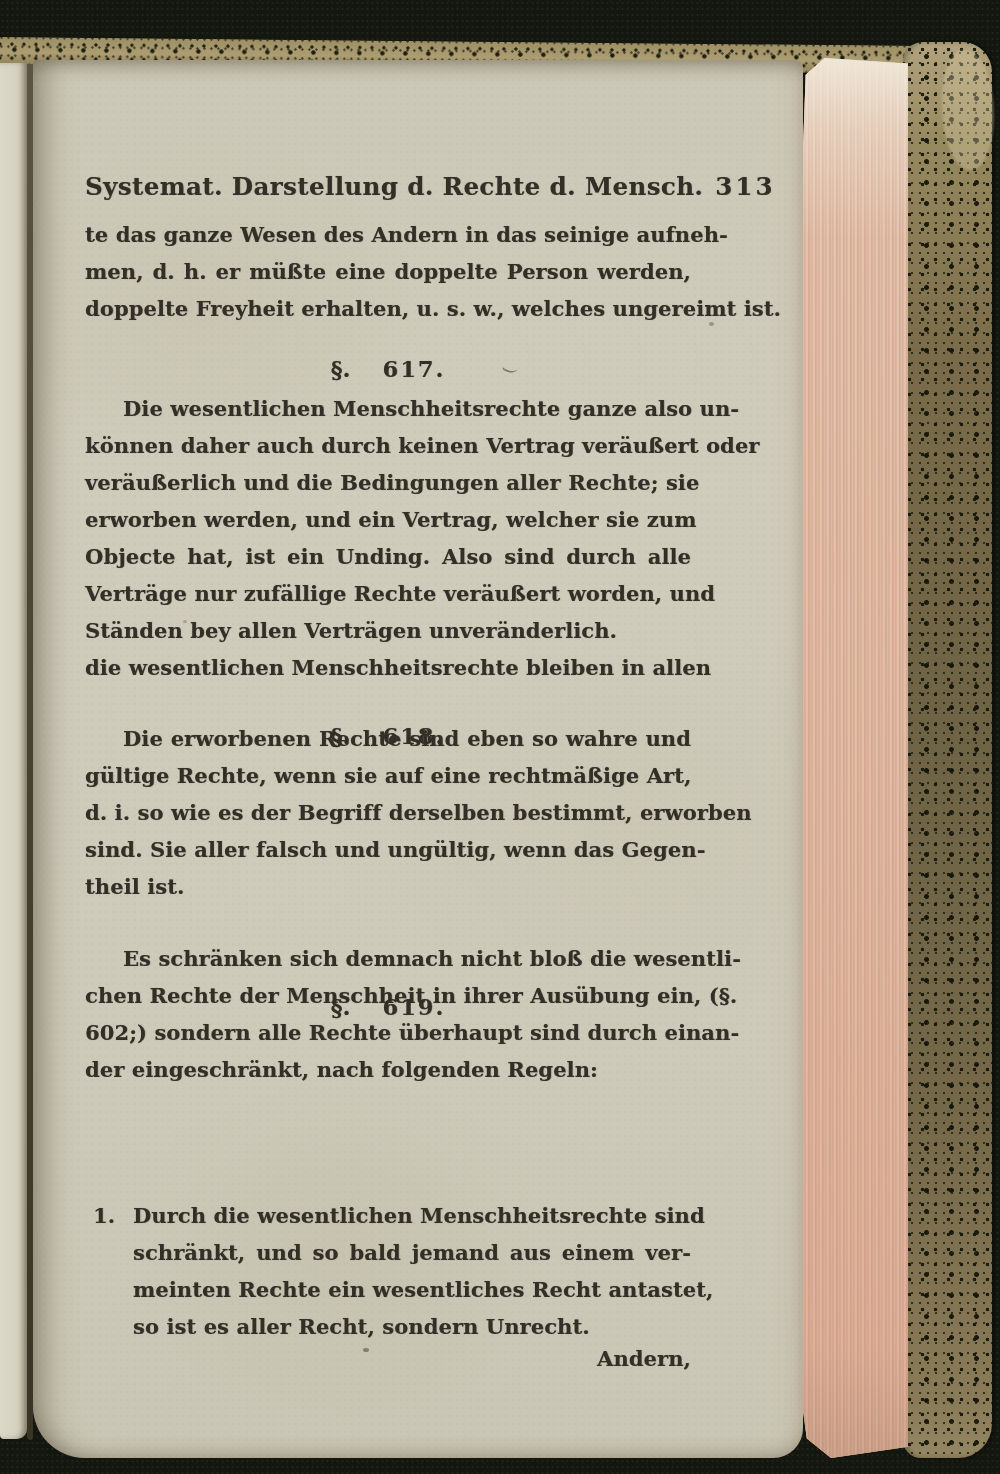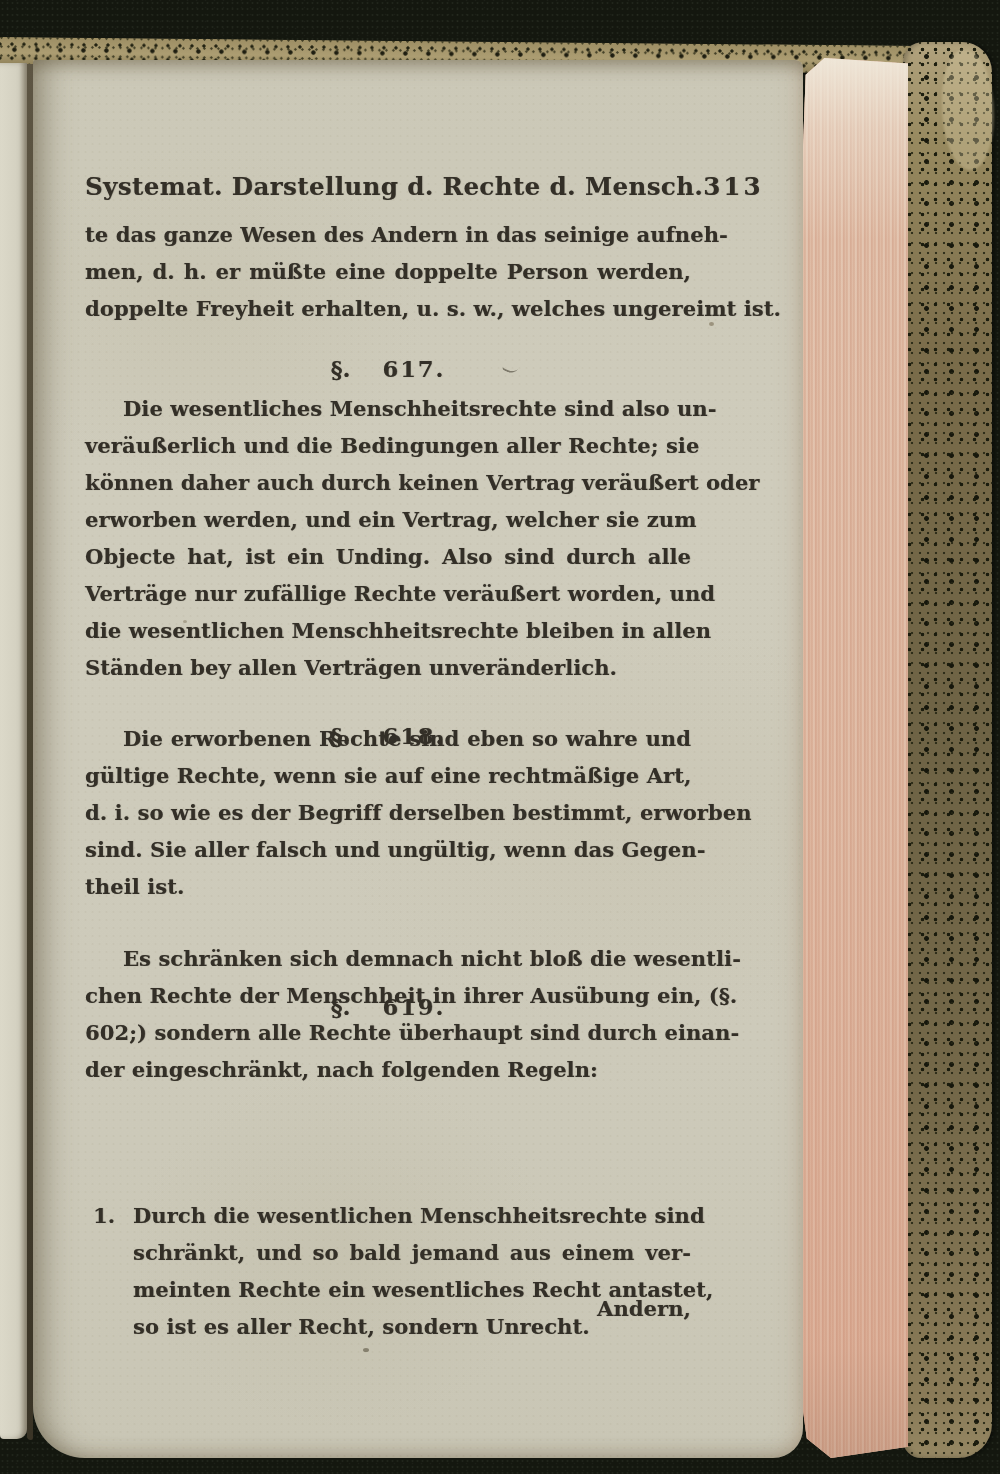--- a/index.html
+++ b/index.html
@@ -137,21 +137,21 @@
   .block { position: absolute; left: 0; width: 606px; }
 
   .running-head {
     display: flex;
     justify-content: space-between;
     align-items: flex-start;
     font-size: 24.5px;
     letter-spacing: 0.4px;
     white-space: nowrap;
   }
-  .running-head .pgnum { letter-spacing: 3px; }
+  .running-head .pgnum { letter-spacing: 3px; margin-left: 12px; }
 
   .line {
     height: 37px;
     line-height: 37px;
     text-align: justify;
     text-align-last: justify;
     white-space: nowrap;
     overflow: visible;
   }
   .line.end { text-align-last: left; }
@@ -227,28 +227,28 @@
         <div class="line">te das ganze Wesen des Andern in das seinige aufneh-</div>
         <div class="line">men, d. h. er müßte eine doppelte Person werden,</div>
         <div class="line">doppelte Freyheit erhalten, u. s. w., welches ungereimt ist.</div>
       </div>
 
       <div class="block sect-head" style="top:292px">
         <span>§.</span><span class="snum">617.</span>
         <span class="pen-mark"></span>
       </div>
       <div class="block" style="top:330px">
-        <div class="line indent">Die wesentliches Menschheitsrechte sind also un-</div>
+        <div class="line indent">Die wesentlichen Menschheitsrechte ganze also un-</div>
+        <div class="line">können daher auch durch keinen Vertrag veräußert oder</div>
         <div class="line">veräußerlich und die Bedingungen aller Rechte; sie</div>
-        <div class="line">können daher auch durch keinen Vertrag veräußert oder</div>
         <div class="line">erworben werden, und ein Vertrag, welcher sie zum</div>
         <div class="line">Objecte hat, ist ein Unding. Also sind durch alle</div>
         <div class="line">Verträge nur zufällige Rechte veräußert worden, und</div>
+        <div class="line end">Ständen bey allen Verträgen unveränderlich.</div>
         <div class="line">die wesentlichen Menschheitsrechte bleiben in allen</div>
-        <div class="line end">Ständen bey allen Verträgen unveränderlich.</div>
       </div>
 
       <div class="block sect-head" style="top:622px">
         <span>§.</span><span class="snum">618.</span>
       </div>
       <div class="block" style="top:660px">
         <div class="line indent">Die erworbenen Rechte sind eben so wahre und</div>
         <div class="line">gültige Rechte, wenn sie auf eine rechtmäßige Art,</div>
         <div class="line">d. i. so wie es der Begriff derselben bestimmt, erworben</div>
         <div class="line">sind. Sie aller falsch und ungültig, wenn das Gegen-</div>
@@ -266,20 +266,20 @@
       </div>
 
       <div class="block list-item" style="top:1026px">
         <span class="inum">1.</span>
         <div class="line">Durch die wesentlichen Menschheitsrechte sind</div>
         <div class="line">schränkt, und so bald jemand aus einem ver-</div>
         <div class="line">meinten Rechte ein wesentliches Recht antastet,</div>
         <div class="line end">so ist es aller Recht, sondern Unrecht.</div>
       </div>
 
-      <div class="block catchword-line" style="top:1230px">
+      <div class="block catchword-line" style="top:1280px">
         <span>Andern,</span>
       </div>
 
     </div>
   </div>
 
 </div>
 
 </body></html>

